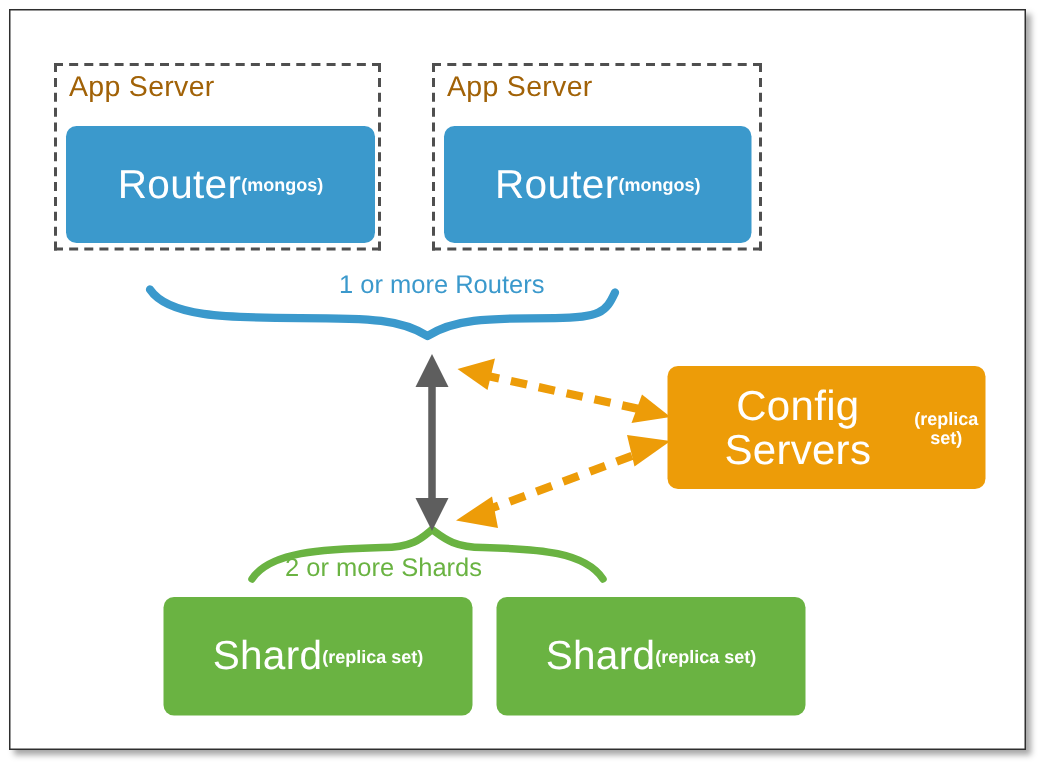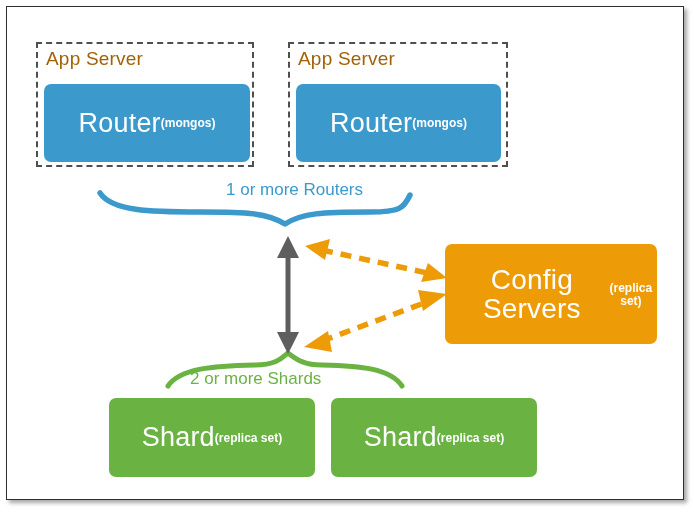--- a/index.html
+++ b/index.html
@@ -127,21 +127,21 @@
     </div>
 
     <div class="app-server" style="left:288px; top:42px; width:220px; height:125px;">
       <span class="app-server-label">App Server</span>
     </div>
     <div class="node node-router" style="left:296px; top:84px; width:205px; height:78px;">
       <span class="title">Router</span>
       <span class="subtitle">(mongos)</span>
     </div>
 
-    <div class="node node-config" style="left:445px; top:244px; width:212px; height:100px;padding-left:14px;">
+    <div class="node node-config" style="left:445px; top:244px; width:212px; height:82px;padding-left:14px;">
       <span class="title">Config Servers</span>
       <span class="subtitle">(replica set)</span>
     </div>
 
     <div class="node node-shard" style="left:66px; top:398px; width:206px; height:79px;">
       <span class="title">Shard</span>
       <span class="subtitle">(replica set)</span>
     </div>
     <div class="node node-shard" style="left:288px; top:398px; width:206px; height:79px;">
       <span class="title">Shard</span>

